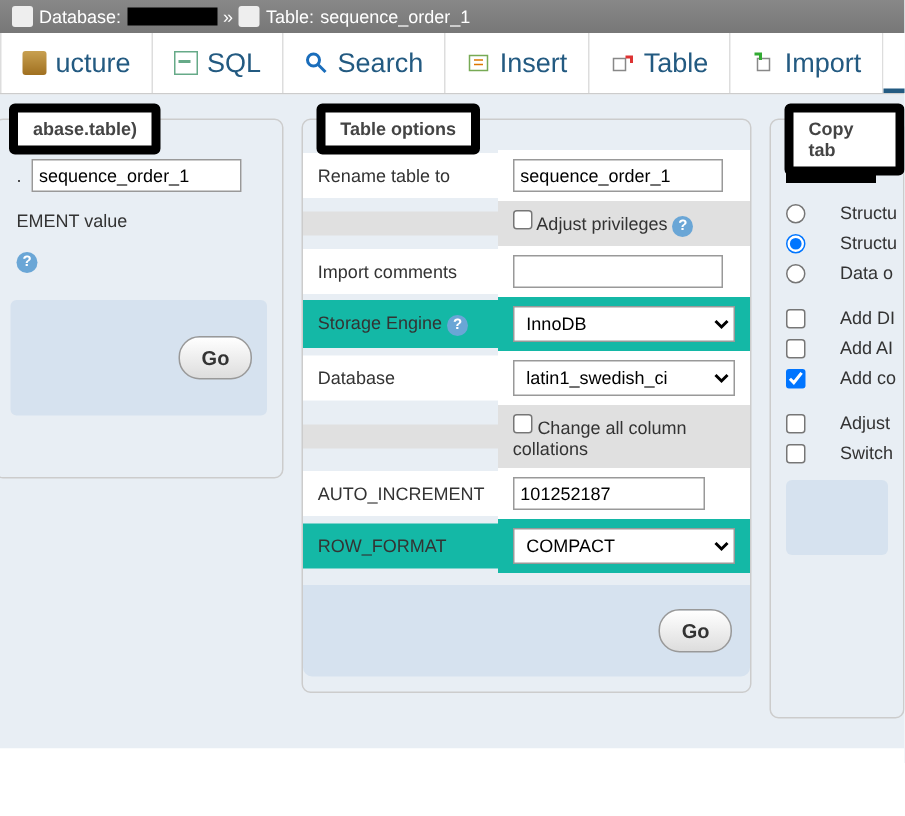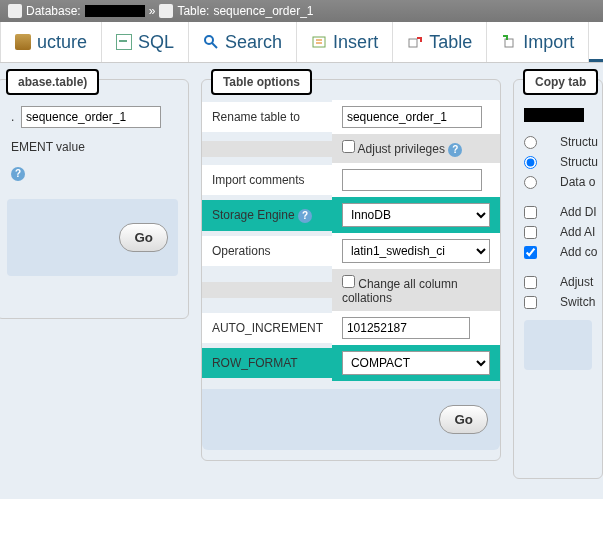--- a/index.html
+++ b/index.html
@@ -12,21 +12,21 @@
   
   .tabs { display: flex; background: #fff; border-bottom: 1px solid #ccc; }
   .tab { display: flex; align-items: center; gap: 6px; padding: 8px 14px; border-right: 1px solid #ddd; cursor: pointer; color: #235A81; font-size: 18px; }
   .tab.active { font-weight: bold; color: #235A81; border-bottom: 3px solid #235A81; background: #fff; }
   .tab:first-child { border-left: 1px solid #ddd; }
   .tab-icon { width: 16px; height: 16px; display: inline-block; }
   
   .content { background: #e8eef4; padding: 16px 0 20px 0; display: flex; gap: 12px; align-items: flex-start; }
   
   .panel { background: #e8eef4; border-radius: 6px; position: relative; }
-  .panel-legend { position: absolute; top: -10px; left: 10px; background: #fff; border: 2px solid #000000; border-radius: 4px; padding: 4px 10px; font-weight: bold; font-size: 12px; color: #444; }
+  .panel-legend { position: absolute; top: -10px; left: 10px; background: #fff; border: 6px solid #000000; border-radius: 4px; padding: 4px 10px; font-weight: bold; font-size: 12px; color: #444; }
   .panel-body { background: #e8eef4; border: 1px solid #ccc; border-radius: 6px; padding: 20px 10px 10px 10px; }
   
   .p-left { width: 198px; margin-left: -4px; }
   .p-left .panel-body { min-height: 240px; }
   .left-row { padding: 6px 4px; }
   .left-blue-strip { background: #d6e2ef; padding: 24px 10px; text-align: right; border-radius: 4px; margin-top: 12px; }
   
   .p-mid { width: 308px; }
   .p-mid .panel-body { padding: 20px 0 10px 0; }
   .row { display: flex; align-items: center; }
@@ -159,21 +159,21 @@
       <div class="row alt">
         <div class="row-lbl">
           <span>Storage Engine</span>
           <span class="help-icon">?</span>
         </div>
         <div class="row-fld">
           <select><option>InnoDB</option></select>
         </div>
       </div>
       <div class="row">
-        <div class="row-lbl">Operations</div>
+        <div class="row-lbl">Database</div>
         <div class="row-fld">
           <select><option>latin1_swedish_ci</option></select>
         </div>
       </div>
       <div class="row sub">
         <div class="row-lbl"></div>
         <div class="row-fld">
           <input type="checkbox" style="">
           <span>Change all column collations</span>
         </div>

